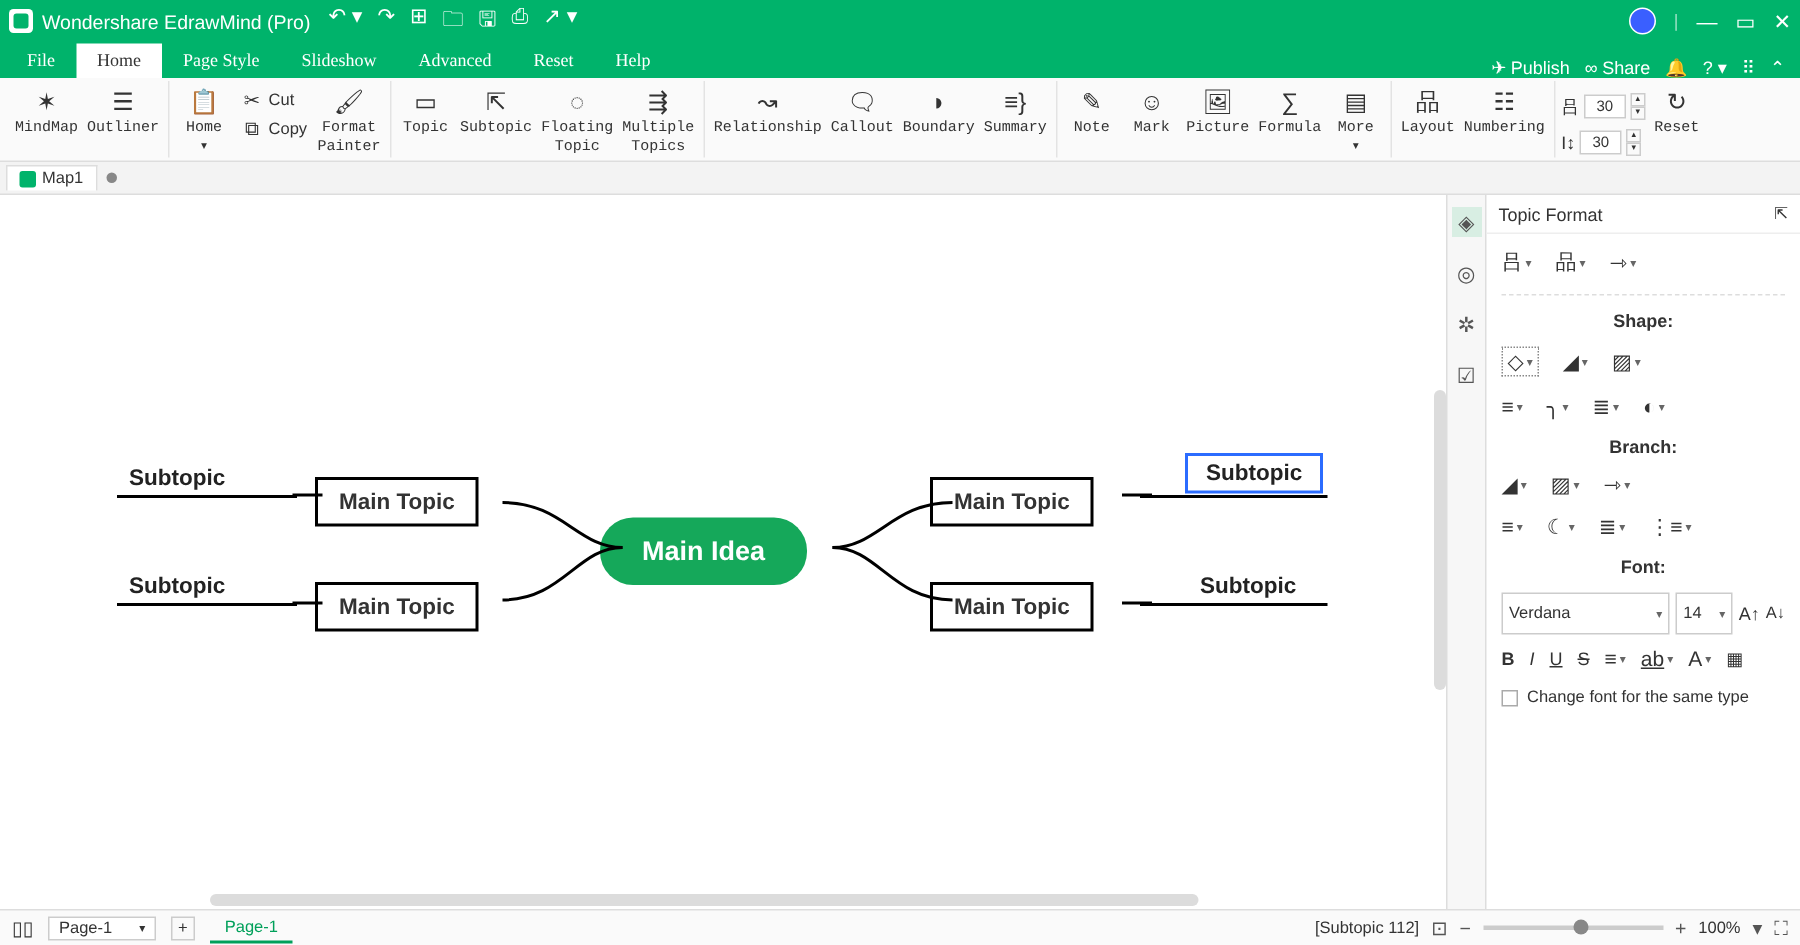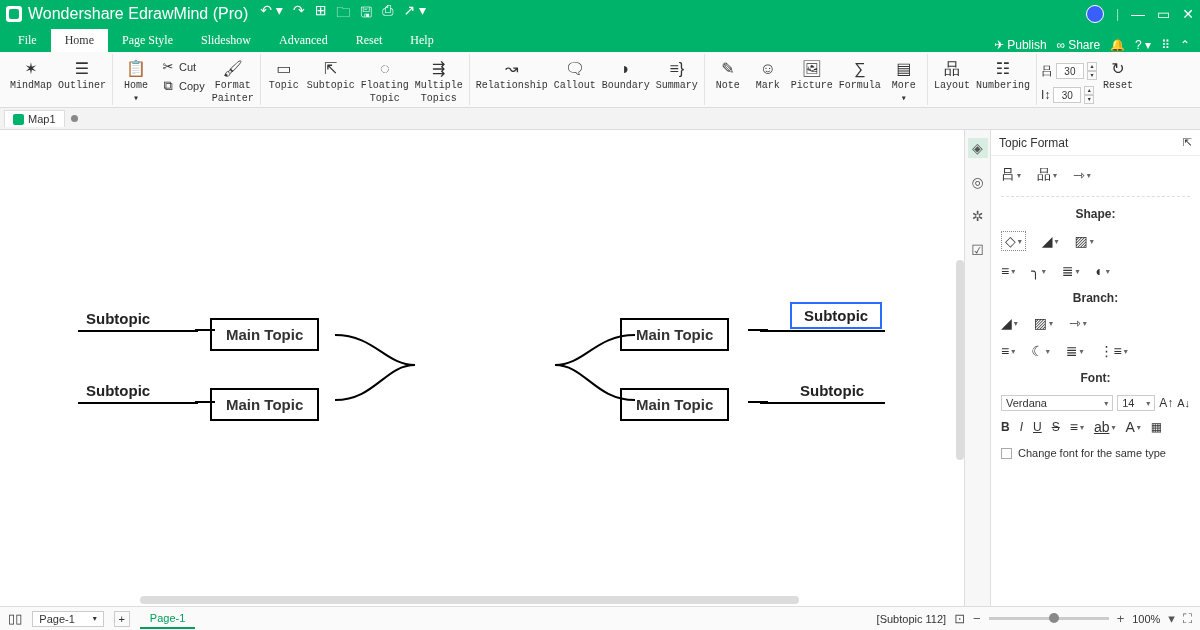--- a/index.html
+++ b/index.html
@@ -2,21 +2,21 @@
 <html><head>
 <meta charset="utf-8">
 <style>
 * { box-sizing: border-box; margin: 0; padding: 0; font-family: "Segoe UI", Arial, sans-serif; }
 body { width: 1200px; height: 630px; overflow: hidden; background: #fff; font-size: 12px; color: #333; }
 
 
 .titlebar { height: 28px; background: #00b36b; display: flex; align-items: center; padding: 0 6px; color: #fff; }
 .titlebar .appicon { width: 16px; height: 16px; background: #fff; border-radius: 3px; margin-right: 6px; position: relative; }
 .titlebar .appicon::after { content:""; position:absolute; left:3px; top:3px; width:10px; height:10px; background:#00b36b; border-radius:2px; }
-.titlebar .title { font-size: 16px; }
+.titlebar .title { font-size: 13px; }
 .titlebar .qat { display:flex; gap:10px; margin-left: 12px; }
 .titlebar .qat span { font-size:14px; cursor:pointer; }
 .titlebar .spacer { flex:1; }
 .titlebar .right { display:flex; align-items:center; gap:12px; }
 .titlebar .avatar { width:18px; height:18px; border-radius:50%; background:#3a5fff; border:1px solid #fff; }
 .titlebar .winbtn { font-size:14px; cursor:pointer; }
 
 
 .menubar { height: 24px; background:#00b36b; display:flex; align-items:flex-end; padding:0 4px; color:#fff; }
 .menubar .menuitem { padding:4px 14px; font-size:12px; cursor:pointer;font-family:Liberation Serif, serif; }
@@ -67,21 +67,21 @@
 
 .formatpanel { width:210px; border-left:1px solid #ddd; background:#fff; display:flex; flex-direction:column; }
 .formatpanel .fphead { height:26px; display:flex; align-items:center; padding:0 8px; font-size:12px; border-bottom:1px solid #eee;gap:33px; }
 .formatpanel .fphead .pin { margin-left:auto; font-size:11px; cursor:pointer; }
 .formatpanel .fpbody { padding:10px 10px; overflow:auto; flex:1; }
 .fp-row { display:flex; gap:16px; align-items:center; margin-bottom:12px; }
 .fp-row .tool { display:flex; align-items:center; gap:2px; cursor:pointer; font-size:14px; }
 .fp-row .tool .caret { font-size:8px; color:#666; }
 .fp-sep { border-top:1px dashed #ddd; margin:4px 0 10px 0; }
 .fp-label { font-weight:bold; font-size:12px; margin:8px 0 10px 0;text-align:center; }
-.dropdown { height:16px; border:1px solid #ccc; display:flex; align-items:center; padding:0 4px; font-size:11px; background:#fff; cursor:pointer; }
+.dropdown { height:28px; border:1px solid #ccc; display:flex; align-items:center; padding:0 4px; font-size:11px; background:#fff; cursor:pointer; }
 .dropdown .dcaret { margin-left:auto; font-size:8px; color:#666; }
 .chk { display:flex; align-items:center; gap:6px; font-size:11px; margin-top:10px; }
 .chk .box { width:11px; height:11px; border:1px solid #aaa; }
 
 
 .statusbar { height:24px; border-top:1px solid #ddd; display:flex; align-items:center; padding:0 8px; font-size:11px; background:#fafafa; gap:10px; }
 .statusbar .pgdrop { border:1px solid #ccc; padding:1px 6px; display:flex; align-items:center; gap:18px; background:#fff; cursor:pointer; }
 .statusbar .plus { width:16px; height:16px; border:1px solid #ccc; display:flex; align-items:center; justify-content:center; cursor:pointer; }
 .statusbar .pagetab { color:#00a05a; font-weight:500; padding:3px 10px; border-bottom:2px solid #00a05a; cursor:pointer;}
 .statusbar .right { margin-left:auto; display:flex; align-items:center; gap:8px; }
@@ -270,20 +270,21 @@
     <span class="doc-icon"></span>
     <span>Map1</span>
   </div>
   <span class="dot"></span>
 </div>
 
 <div class="mainwrap">
   <div class="canvaswrap">
     <div class="canvas">
 
+      <div class="node central" style="left:400px; top:215px;"><span>Main Idea</span></div>
 
       <div class="node" style="left:210px; top:188px;"><span>Main Topic</span></div>
       <div class="node" style="left:210px; top:258px;"><span>Main Topic</span></div>
       <div class="node" style="left:620px; top:188px;"><span>Main Topic</span></div>
       <div class="node" style="left:620px; top:258px;"><span>Main Topic</span></div>
 
       <div class="subt" style="left:86px; top:180px;"><span>Subtopic</span></div>
       <div class="subline" style="left:78px; top:200px; width:120px;"></div>
       <div class="subt" style="left:86px; top:252px;"><span>Subtopic</span></div>
       <div class="subline" style="left:78px; top:272px; width:120px;"></div>

